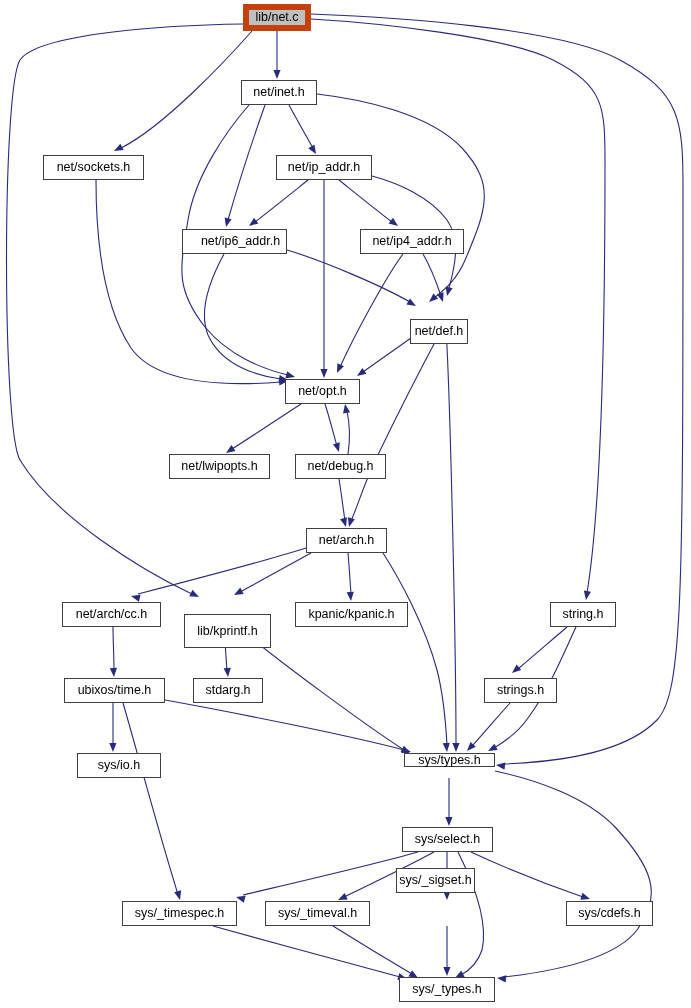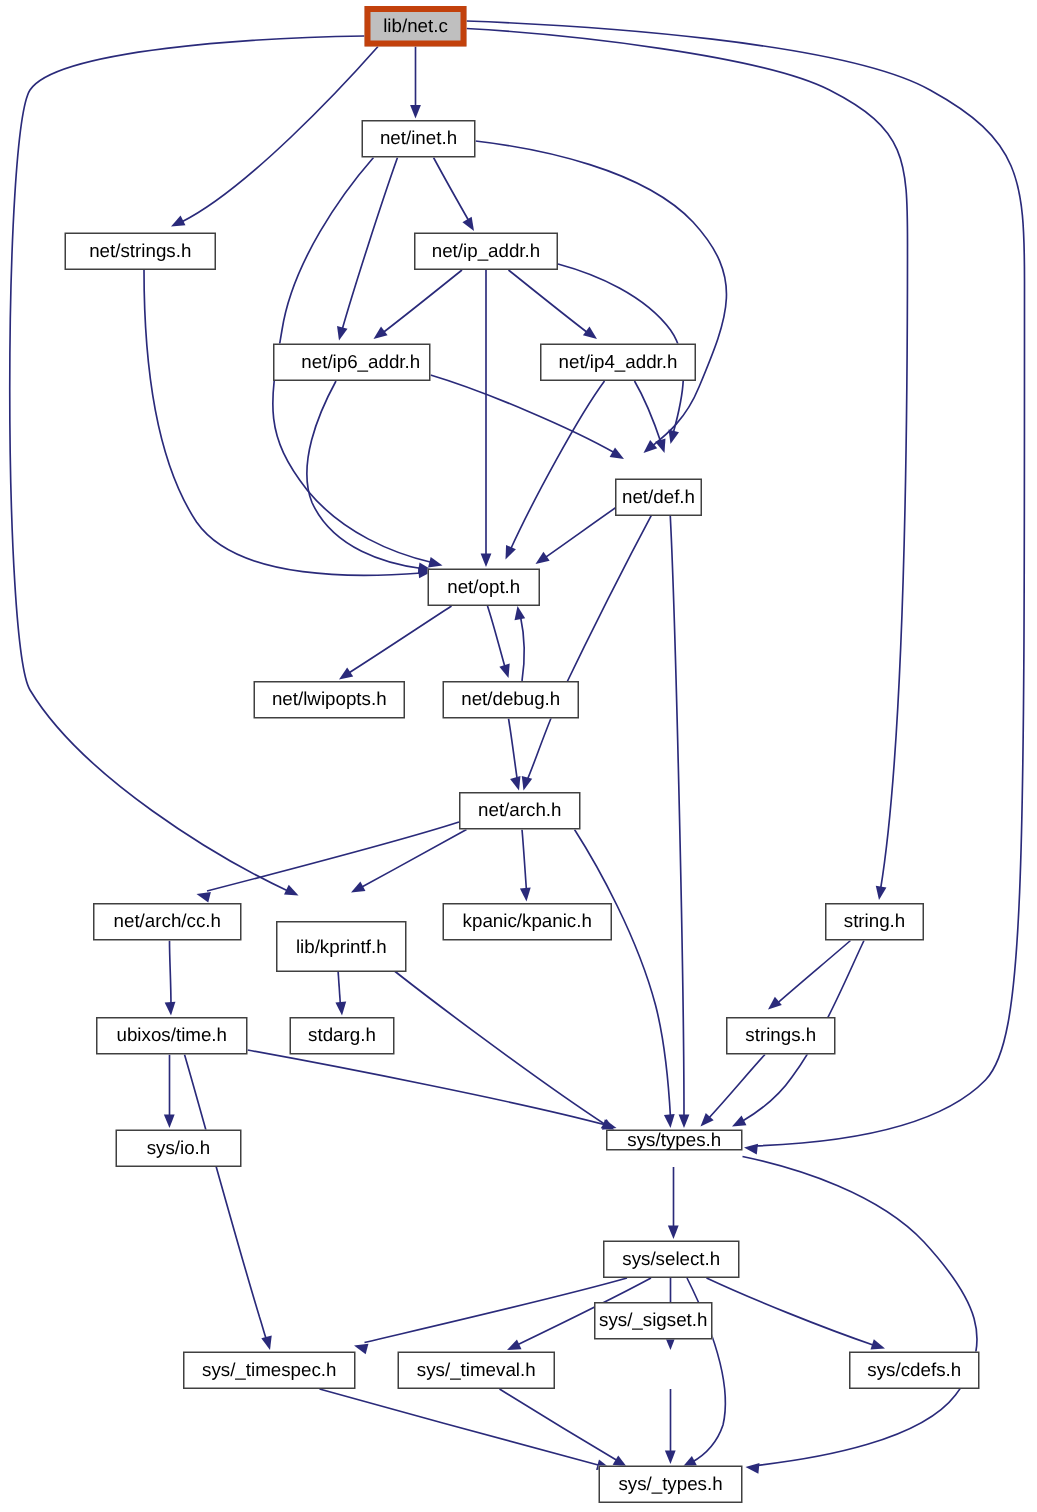--- a/index.html
+++ b/index.html
@@ -12,21 +12,21 @@
     box-sizing:border-box;
     background:#ffffff;
     border:1px solid #404040;
     display:flex;align-items:center;justify-content:center;
     font-size:12.5px;
     color:#000000;
     line-height:1;
     white-space:nowrap;
     z-index:5;
   }
-  .nodebox.root{background:#bfbfbf;border:4px solid #c2410c;}
+  .nodebox.root{background:#bfbfbf;border:6px solid #c2410c;}
   .edge{fill:none;stroke:#2a2a7a;stroke-width:1.1;}
   .arrow{fill:#2a2a7a;stroke:none;}
 </style>
 </head>
 <body>
 
 <div id="graph">
   <svg id="edges-layer" viewBox="0 0 691 1008" preserveAspectRatio="none">
       <path d="M 277,31 C 277,45 277,58 277,72" class="edge"></path>
       <polygon points="0,0 -9,-3.6 -9,3.6" class="arrow" transform="translate(277,79) rotate(90)"></polygon>
@@ -126,21 +126,21 @@
       <polygon points="0,0 -9,-3.6 -9,3.6" class="arrow" transform="translate(447,976) rotate(89)"></polygon>
     </svg>
   <div id="nodes-layer">
       <div class="nodebox root" style="left: 243px; top: 4px; width: 68px; height: 27px;">
         <span>lib/net.c</span>
       </div>
       <div class="nodebox" style="left: 241px; top: 80px; width: 76px; height: 25px;">
         <span>net/inet.h</span>
       </div>
       <div class="nodebox" style="left: 43px; top: 155px; width: 101px; height: 25px;">
-        <span>net/strings.h</span>
+        <span>net/sockets.h</span>
       </div>
       <div class="nodebox" style="left: 276px; top: 155px; width: 96px; height: 25px;">
         <span>net/ip_addr.h</span>
       </div>
       <div class="nodebox" style="left: 182px; top: 229px; width: 105px; height: 25px; padding-left: 12px;">
         <span>net/ip6_addr.h</span>
       </div>
       <div class="nodebox" style="left: 360px; top: 229px; width: 104px; height: 25px;">
         <span>net/ip4_addr.h</span>
       </div>

